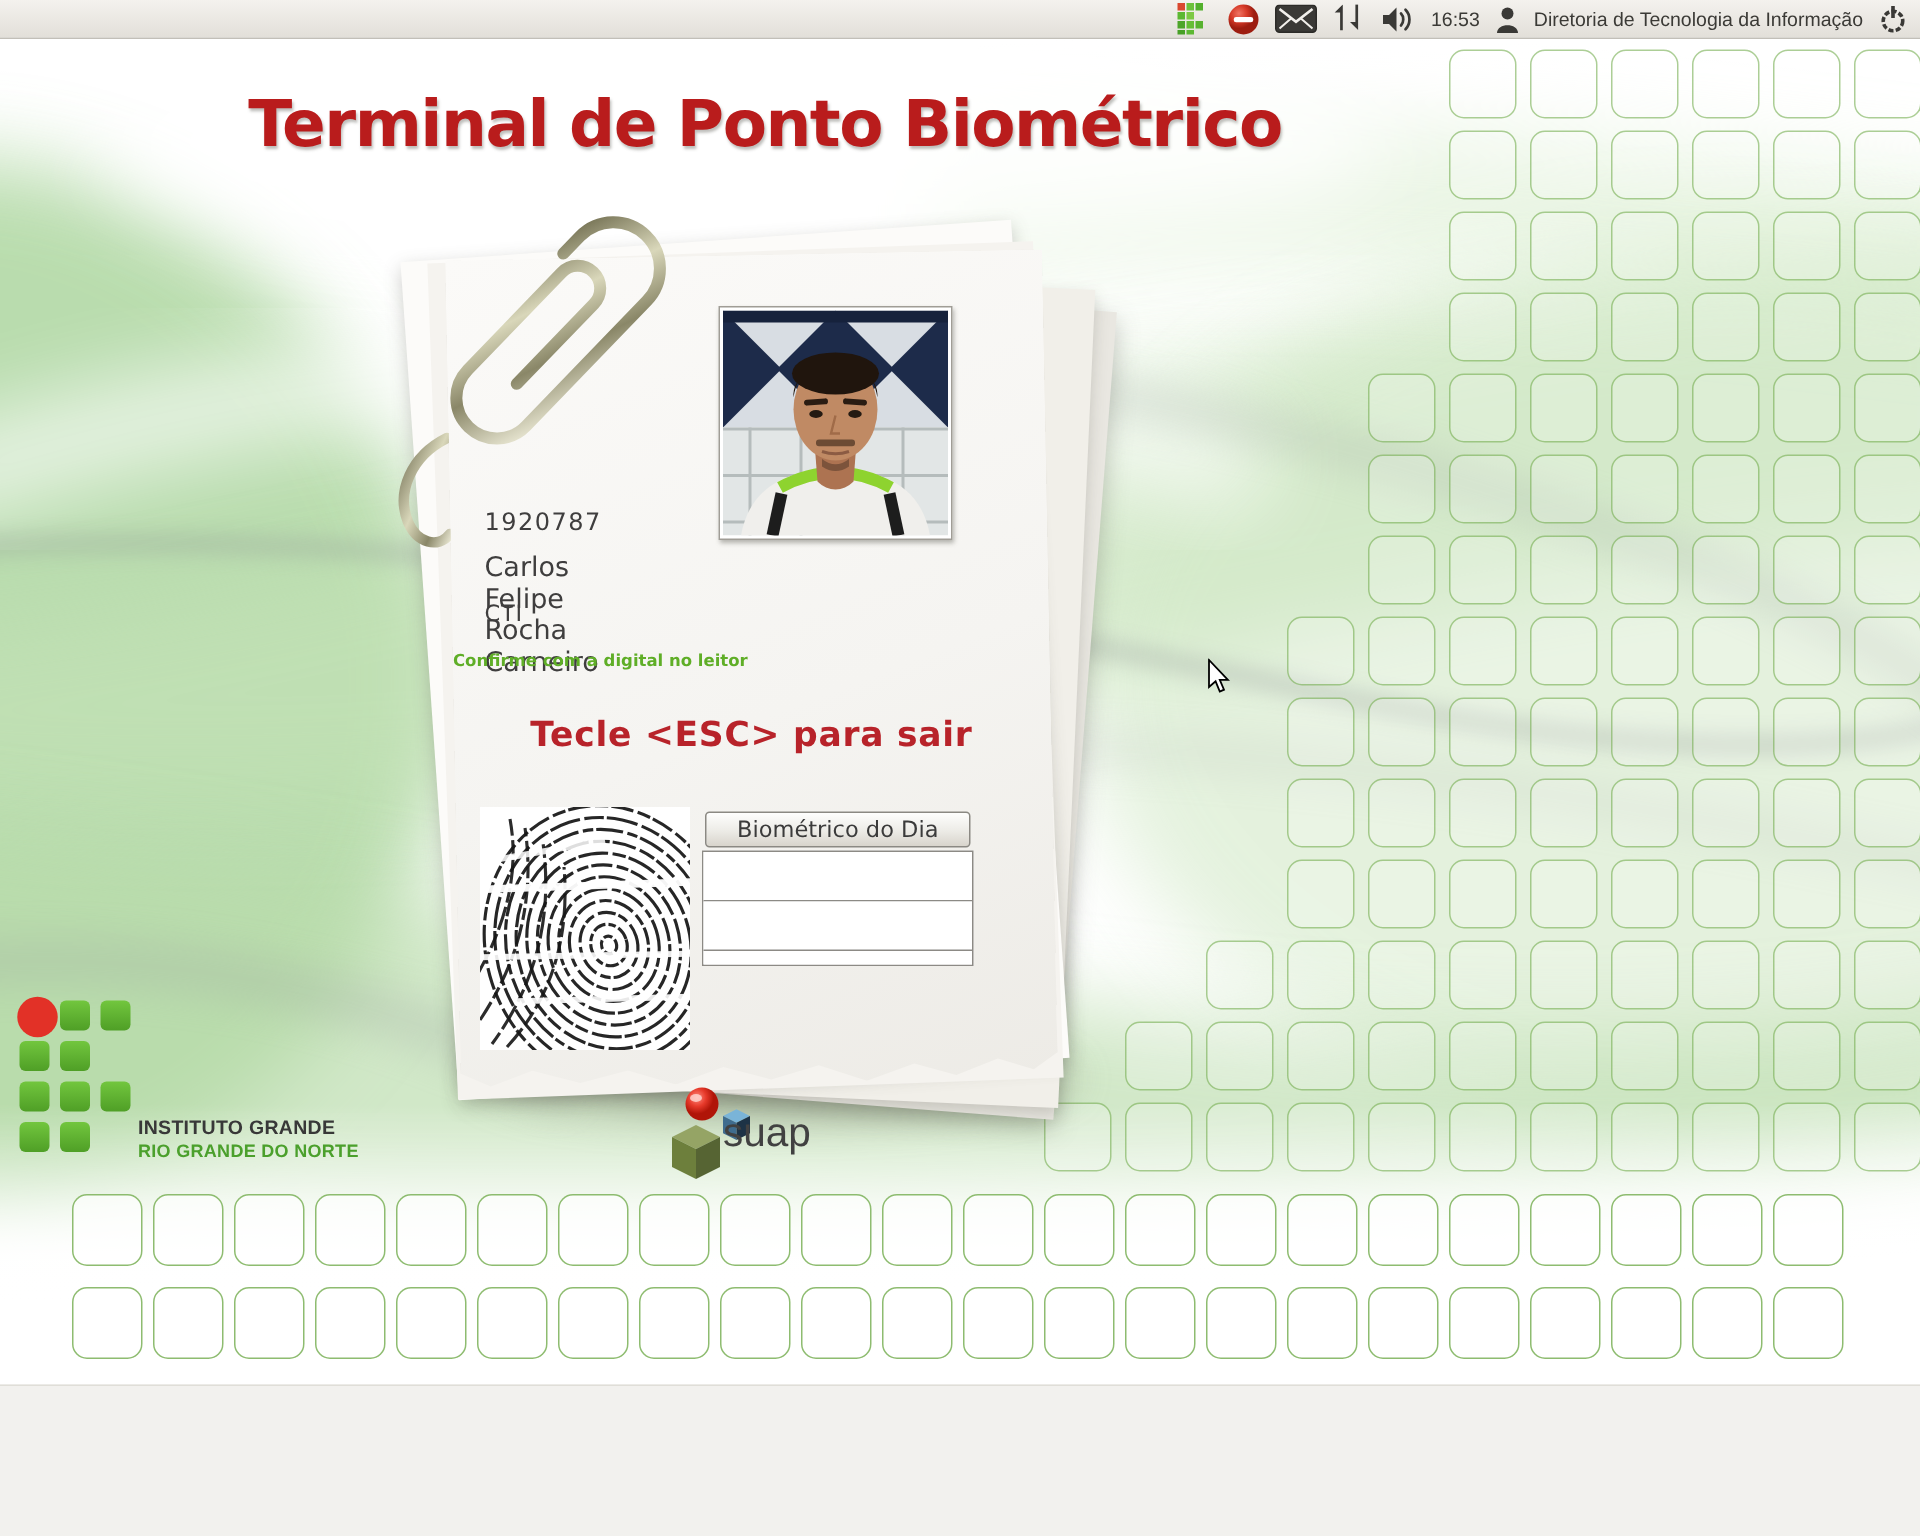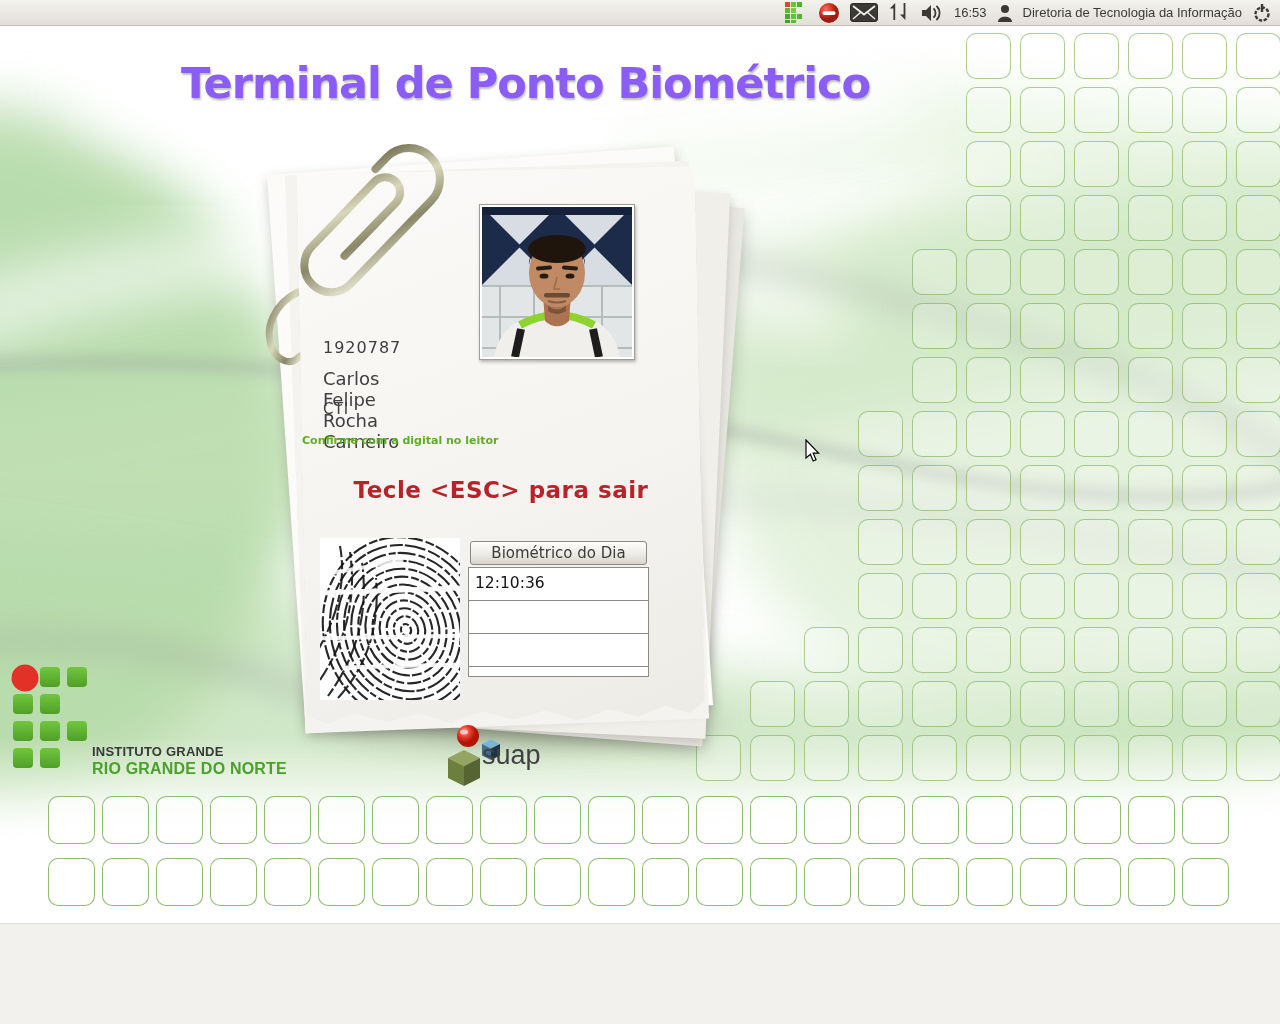--- a/index.html
+++ b/index.html
@@ -22,22 +22,22 @@
   
   .mainbg{position:absolute;left:0;top:26px;width:1280px;height:897px;overflow:hidden;z-index:1;}
   .pattern{position:absolute;left:0;top:26px;width:1280px;height:897px;overflow:hidden;z-index:2;pointer-events:none;}
   .sq{position:absolute;width:45px;height:46px;border:1.5px solid rgba(104,166,64,.55);
       border-radius:10px;background:rgba(255,255,255,.22);box-sizing:border-box;}
   .sq.big{width:47px;height:48px;border-color:rgba(104,166,64,.75);background:rgba(255,255,255,.65);}
   .deskstrip{position:absolute;left:0;top:923px;width:1280px;height:101px;
       background:#f2f1ee;border-top:1px solid #e0ded8;z-index:3;}
   
   .apptitle{
-    position:absolute;left:150px;top:58px;width:720px;text-align:right;z-index:6;
-    font-size:43px;font-weight:bold;letter-spacing:-1px;color:#8b5cf6;
+    position:absolute;left:150px;top:58px;width:720px;text-align:center;z-index:6;
+    font-size:43px;font-weight:bold;letter-spacing:-1px;color:#b91c1c;
     text-shadow:1px 2px 2px rgba(110,110,105,.45);
     font-family:"DejaVu Sans",sans-serif;
   }
   
   .sheet{position:absolute;box-sizing:border-box;}
   .sh-r2{left:332px;top:192px;width:392px;height:540px;background:#e9e7e1;
          transform:rotate(4.5deg);box-shadow:0 6px 16px rgba(90,90,80,.35);z-index:4;}
   .sh-r1{left:322px;top:184px;width:396px;height:546px;background:#f1efe9;
          transform:rotate(2.6deg);box-shadow:0 4px 10px rgba(90,90,80,.25);z-index:4;}
   .sh-l1{left:286px;top:160px;width:408px;height:560px;background:#fcfbf9;
@@ -81,21 +81,21 @@
             transform:rotate(44deg);z-index:7;}
   .clipend{position:absolute;left:258px;top:286px;width:46px;height:88px;z-index:4;}
   
   .suap{position:absolute;left:438px;top:724px;width:160px;height:64px;z-index:6;}
   .suap-text{position:absolute;left:44px;top:16px;font-size:27px;color:#414141;
              font-family:"Liberation Sans",sans-serif;}
   
   .iflogo{position:absolute;left:10px;top:662px;width:220px;height:120px;z-index:6;}
   .if-line1{position:absolute;left:92px;top:744px;font-size:13px;font-weight:bold;
             color:#383838;z-index:6;font-family:"Liberation Sans",sans-serif;letter-spacing:.2px;}
-  .if-line2{position:absolute;left:92px;top:760px;font-size:16px;font-weight:bold;
+  .if-line2{position:absolute;left:92px;top:760px;font-size:12px;font-weight:bold;
             color:#4ba02c;z-index:6;font-family:"Liberation Sans",sans-serif;letter-spacing:.2px;}
   
   .cursor{position:absolute;left:805px;top:439px;z-index:50;}
 </style>
 </head>
 <body>
 
 <div class="panel">
   <span class="tray-ic">
     <svg width="24" height="23" viewBox="0 0 24 23">
@@ -465,21 +465,20 @@
         <rect x="-4" y="50" width="150" height="5" transform="rotate(-2 70 52)" opacity=".95"></rect>
         <rect x="-4" y="97" width="150" height="4" transform="rotate(-1 70 99)" opacity=".9"></rect>
         <rect x="24" y="126" width="130" height="4" transform="rotate(-1.5 80 128)" opacity=".9"></rect>
         <rect x="4" y="28" width="80" height="4" transform="rotate(-10 40 30)" opacity=".85"></rect>
       </g>
     </svg>
   </div>
 
   <div class="freq-header">Biométrico do Dia</div>
   <div class="freq-table">
-    <div class="freq-row">12:10:36</div>
     <div class="freq-row"></div>
     <div class="freq-row"></div>
     <div class="freq-row stub"></div>
   </div>
 </div>
 
 <div class="suap">
   <svg width="92" height="64" viewBox="0 0 92 64">
     <defs>
         <radialGradient id="sph" cx="35%" cy="30%">

